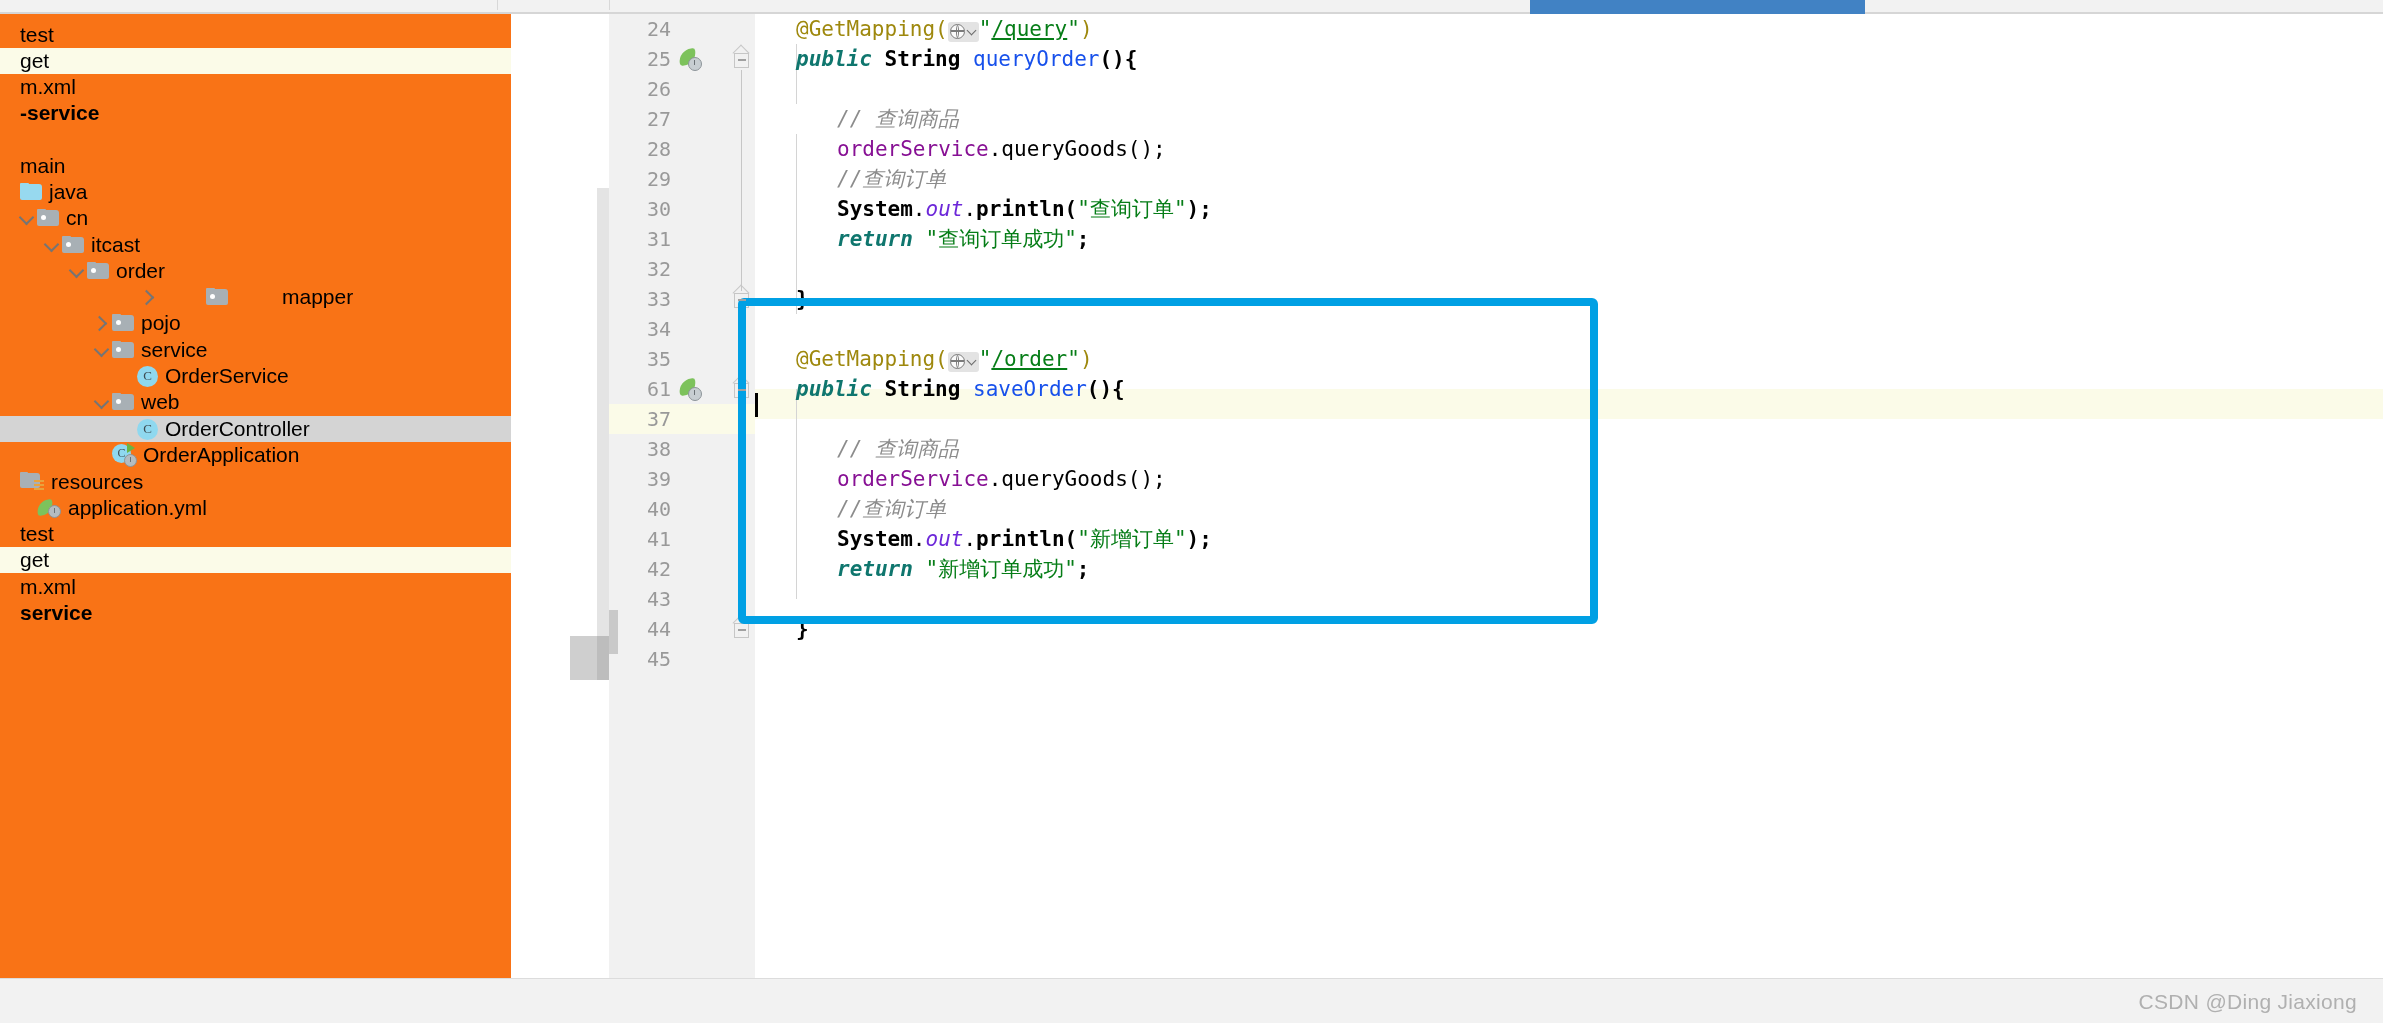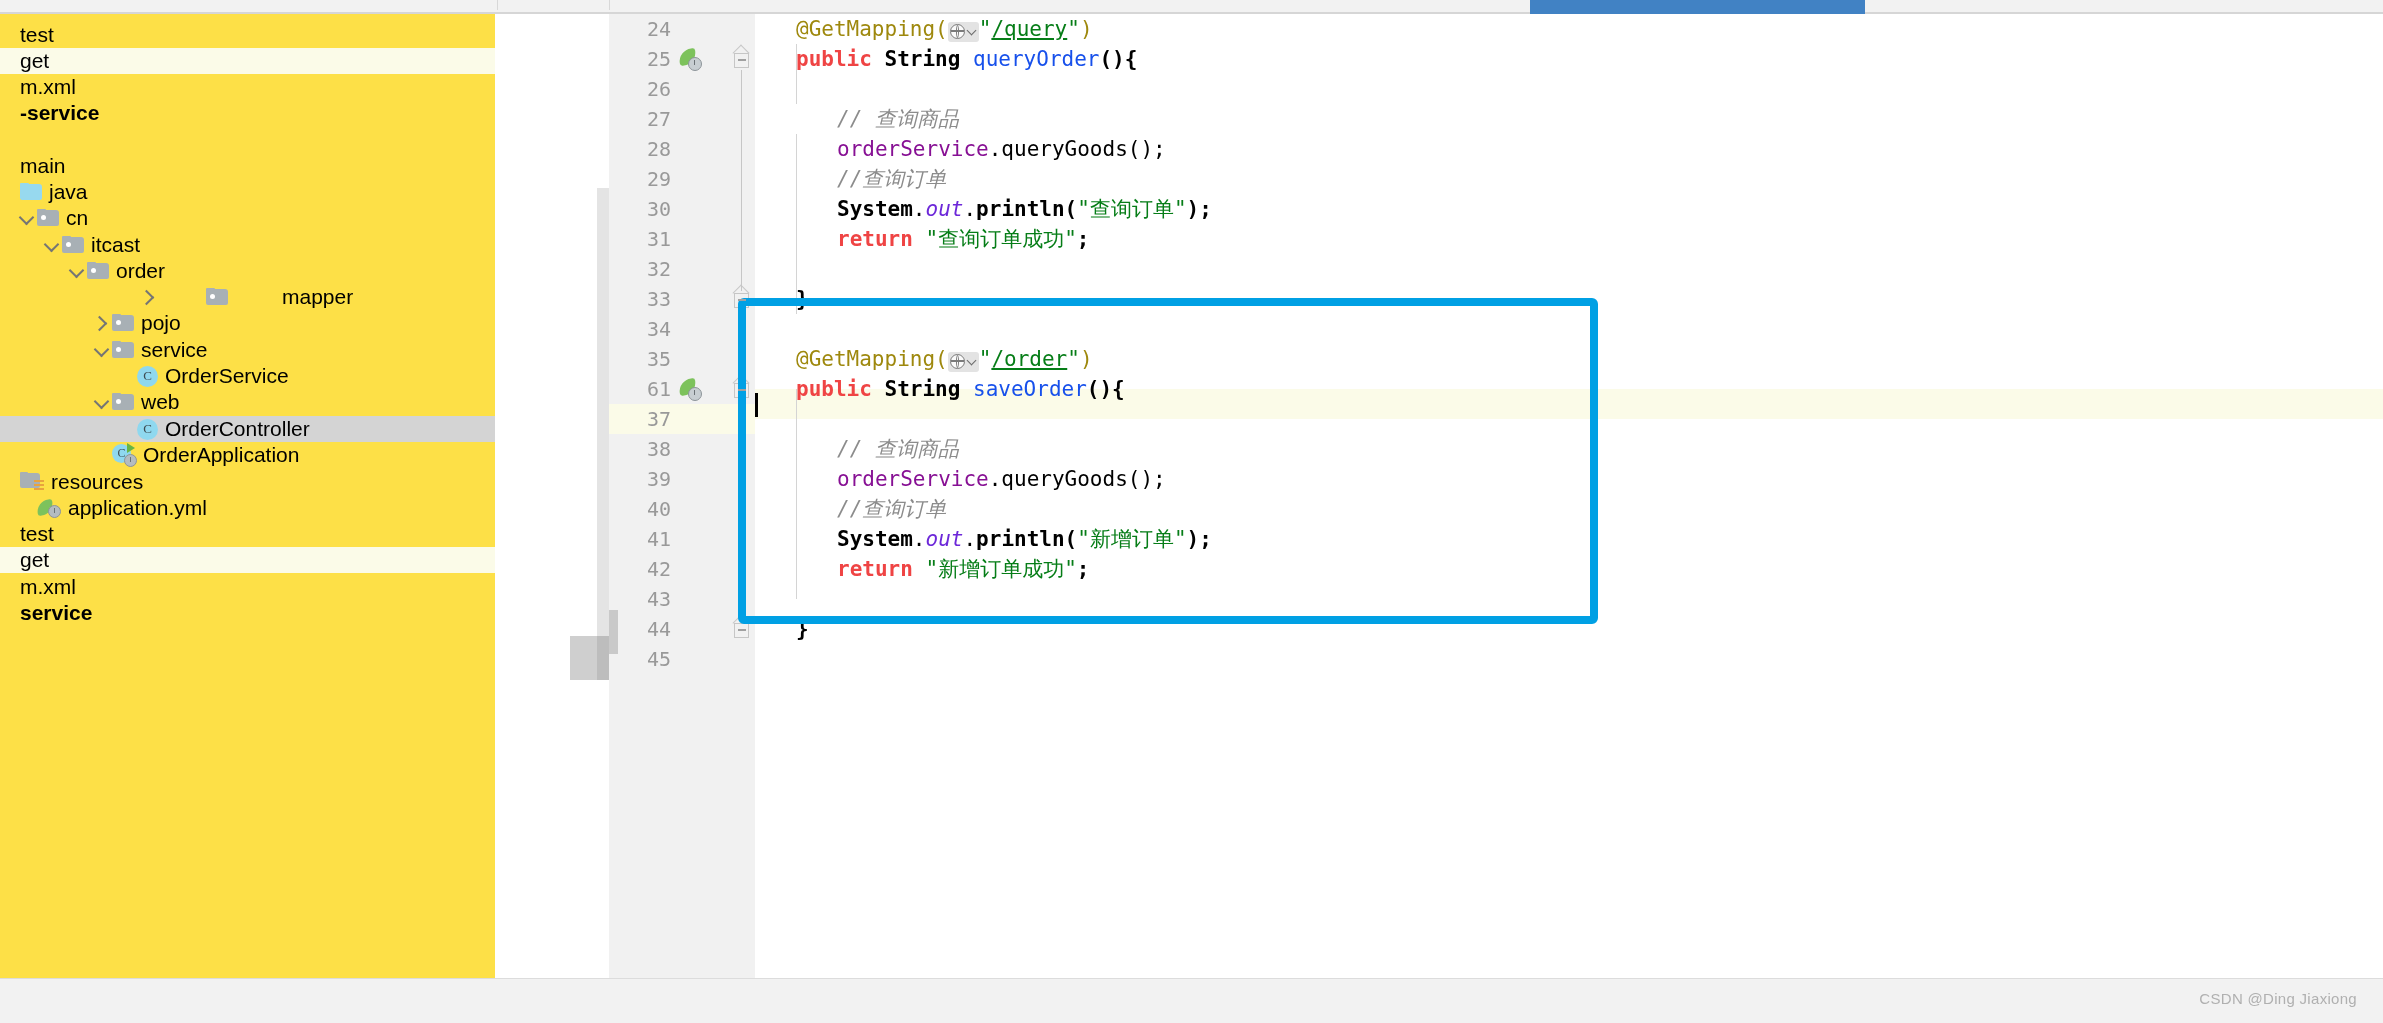--- a/index.html
+++ b/index.html
@@ -35,22 +35,23 @@
     top: 0;
     height: 14px;
     background: #4182c4;
   }
 
   
   .sidebar {
     position: absolute;
     left: 0; top: 14px;
     width: 495px; height: 964px;
-    background: #fde047;
+    background: #f97316;
     overflow: hidden;
+    padding-left: 16px;
   }
   .tree-row {
     position: absolute;
     left: 0;
     width: 597px;
     height: 26px;
     display: flex;
     align-items: center;
     font-size: 21px;
     color: #000000;
@@ -271,21 +272,21 @@
     white-space: pre;
     color: #000000;
   }
   .cur-line-code {
     position: absolute;
     left: 0; width: 1628px; height: 30px;
     background: #fbfbe8;
   }
 
   
-  .kw   { color: #ef4444; font-weight: bold; }
+  .kw   { color: #0f766e; font-weight: bold; font-style: italic; }
   .ann  { color: #9e880d; }
   .str  { color: #067d17; }
   .cmt  { color: #8c8c8c; font-style: italic; }
   .fld  { color: #871094; }
   .stat { color: #6d28d9; font-style: italic; }
   .mth  { color: #000000; }
   .typ  { color: #000000; font-weight: bold; }
   .urlstr { color: #067d17; text-decoration: underline; }
   .cls-blue { color: #1750eb; }
 
@@ -423,21 +424,21 @@
     position: absolute;
     left: 0; top: 978px;
     width: 2383px; height: 45px;
     background: #f2f2f2;
     border-top: 1px solid #dcdcdc;
     box-sizing: border-box;
   }
   .watermark {
     position: absolute;
     right: 26px; top: 11px;
-    font-size: 15px;
+    font-size: 21px;
     color: #b0b0b0;
     font-family: "Liberation Sans", sans-serif;
     letter-spacing: 0.3px;
   }
 </style>
 </head>
 <body>
 
 <div class="tabstrip">
   <div class="tab-div" style="left:497px;"></div>

